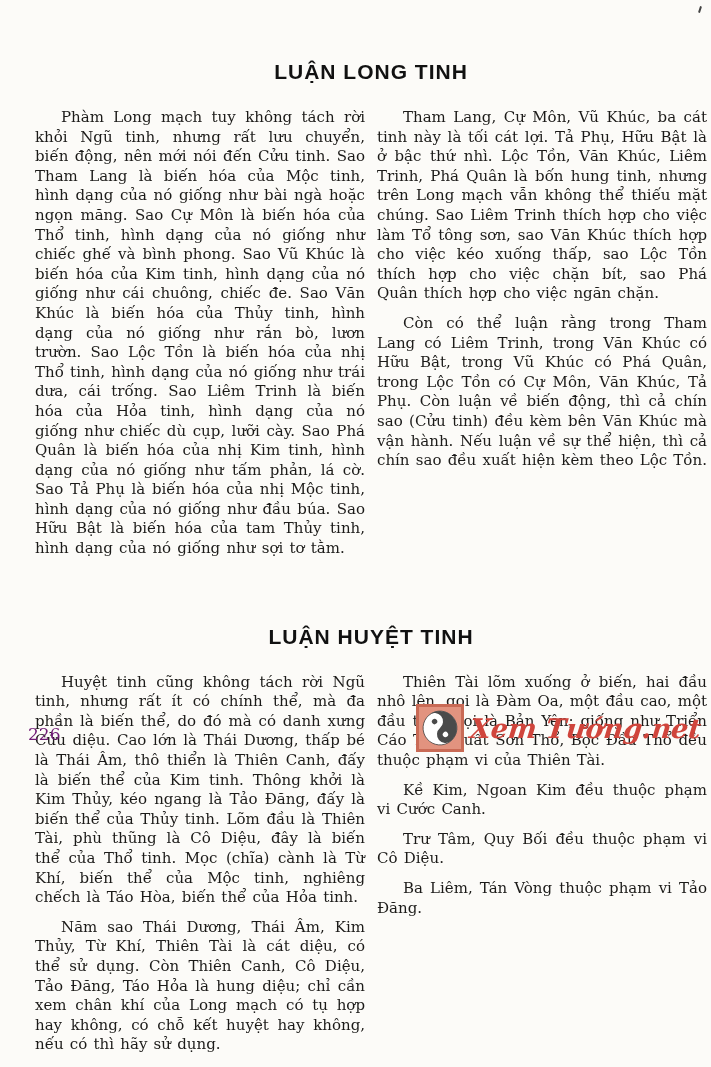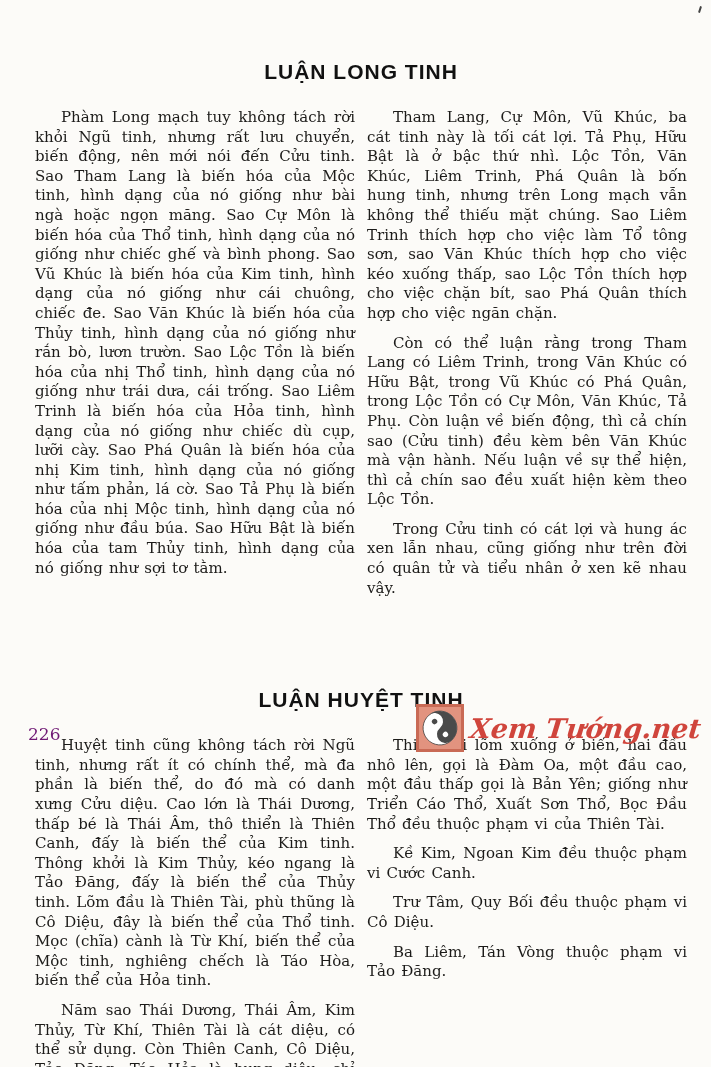--- a/index.html
+++ b/index.html
@@ -13,33 +13,33 @@
     color: #1c1b19;
     font-family: "DejaVu Serif", "Liberation Serif", serif;
     position: relative;
     overflow: hidden;
   }
   .page {
     position: relative;
     width: 711px;
     height: 758px;
     box-sizing: border-box;
-    padding: 60px 24px 0 35px;
+    padding: 60px 4px 0 35px;
   }
   .section-title {
     font-family: "Liberation Sans", sans-serif;
     font-weight: 700;
     font-size: 21px;
     letter-spacing: 1px;
     text-align: center;
     margin: 0 0 24px 0;
     color: #111;
   }
   .section-2 .section-title {
-    margin-top: 80px;
+    margin-top: 56px;
   }
   .columns {
     display: flex;
     gap: 12px;
   }
   .col {
     flex: 1 1 0;
     font-size: 15px;
     line-height: 19.6px;
     text-align: justify;
@@ -108,21 +108,20 @@
 
   <div class="section section-1">
     <h1 class="section-title">LUẬN LONG TINH</h1>
     <div class="columns">
       <div class="col">
         <p>Phàm Long mạch tuy không tách rời khỏi Ngũ tinh, nhưng rất lưu chuyển, biến động, nên mới nói đến Cửu tinh. Sao Tham Lang là biến hóa của Mộc tinh, hình dạng của nó giống như bài ngà hoặc ngọn măng. Sao Cự Môn là biến hóa của Thổ tinh, hình dạng của nó giống như chiếc ghế và bình phong. Sao Vũ Khúc là biến hóa của Kim tinh, hình dạng của nó giống như cái chuông, chiếc đe. Sao Văn Khúc là biến hóa của Thủy tinh, hình dạng của nó giống như rắn bò, lươn trườn. Sao Lộc Tồn là biến hóa của nhị Thổ tinh, hình dạng của nó giống như trái dưa, cái trống. Sao Liêm Trinh là biến hóa của Hỏa tinh, hình dạng của nó giống như chiếc dù cụp, lưỡi cày. Sao Phá Quân là biến hóa của nhị Kim tinh, hình dạng của nó giống như tấm phản, lá cờ. Sao Tả Phụ là biến hóa của nhị Mộc tinh, hình dạng của nó giống như đầu búa. Sao Hữu Bật là biến hóa của tam Thủy tinh, hình dạng của nó giống như sợi tơ tằm.</p>
       </div>
       <div class="col">
         <p>Tham Lang, Cự Môn, Vũ Khúc, ba cát tinh này là tối cát lợi. Tả Phụ, Hữu Bật là ở bậc thứ nhì. Lộc Tồn, Văn Khúc, Liêm Trinh, Phá Quân là bốn hung tinh, nhưng trên Long mạch vẫn không thể thiếu mặt chúng. Sao Liêm Trinh thích hợp cho việc làm Tổ tông sơn, sao Văn Khúc thích hợp cho việc kéo xuống thấp, sao Lộc Tồn thích hợp cho việc chặn bít, sao Phá Quân thích hợp cho việc ngăn chặn.</p>
         <p>Còn có thể luận rằng trong Tham Lang có Liêm Trinh, trong Văn Khúc có Hữu Bật, trong Vũ Khúc có Phá Quân, trong Lộc Tồn có Cự Môn, Văn Khúc, Tả Phụ. Còn luận về biến động, thì cả chín sao (Cửu tinh) đều kèm bên Văn Khúc mà vận hành. Nếu luận về sự thể hiện, thì cả chín sao đều xuất hiện kèm theo Lộc Tồn.</p>
-        <p>Trong Cửu tinh có cát lợi và hung ác xen lẫn nhau, cũng giống như trên đời có quân tử và tiểu nhân ở xen kẽ nhau vậy.</p>
       </div>
     </div>
   </div>
 
   <div class="section section-2">
     <h1 class="section-title">LUẬN HUYỆT TINH</h1>
     <div class="columns">
       <div class="col">
         <p>Huyệt tinh cũng không tách rời Ngũ tinh, nhưng rất ít có chính thể, mà đa phần là biến thể, do đó mà có danh xưng Cửu diệu. Cao lớn là Thái Dương, thấp bé là Thái Âm, thô thiển là Thiên Canh, đấy là biến thể của Kim tinh. Thông khởi là Kim Thủy, kéo ngang là Tảo Đăng, đấy là biến thể của Thủy tinh. Lõm đầu là Thiên Tài, phù thũng là Cô Diệu, đây là biến thể của Thổ tinh. Mọc (chĩa) cành là Từ Khí, biến thể của Mộc tinh, nghiêng chếch là Táo Hòa, biến thể của Hỏa tinh.</p>
         <p>Năm sao Thái Dương, Thái Âm, Kim Thủy, Từ Khí, Thiên Tài là cát diệu, có thể sử dụng. Còn Thiên Canh, Cô Diệu, Tảo Đăng, Táo Hỏa là hung diệu; chỉ cần xem chân khí của Long mạch có tụ hợp hay không, có chỗ kết huyệt hay không, nếu có thì hãy sử dụng.</p>

